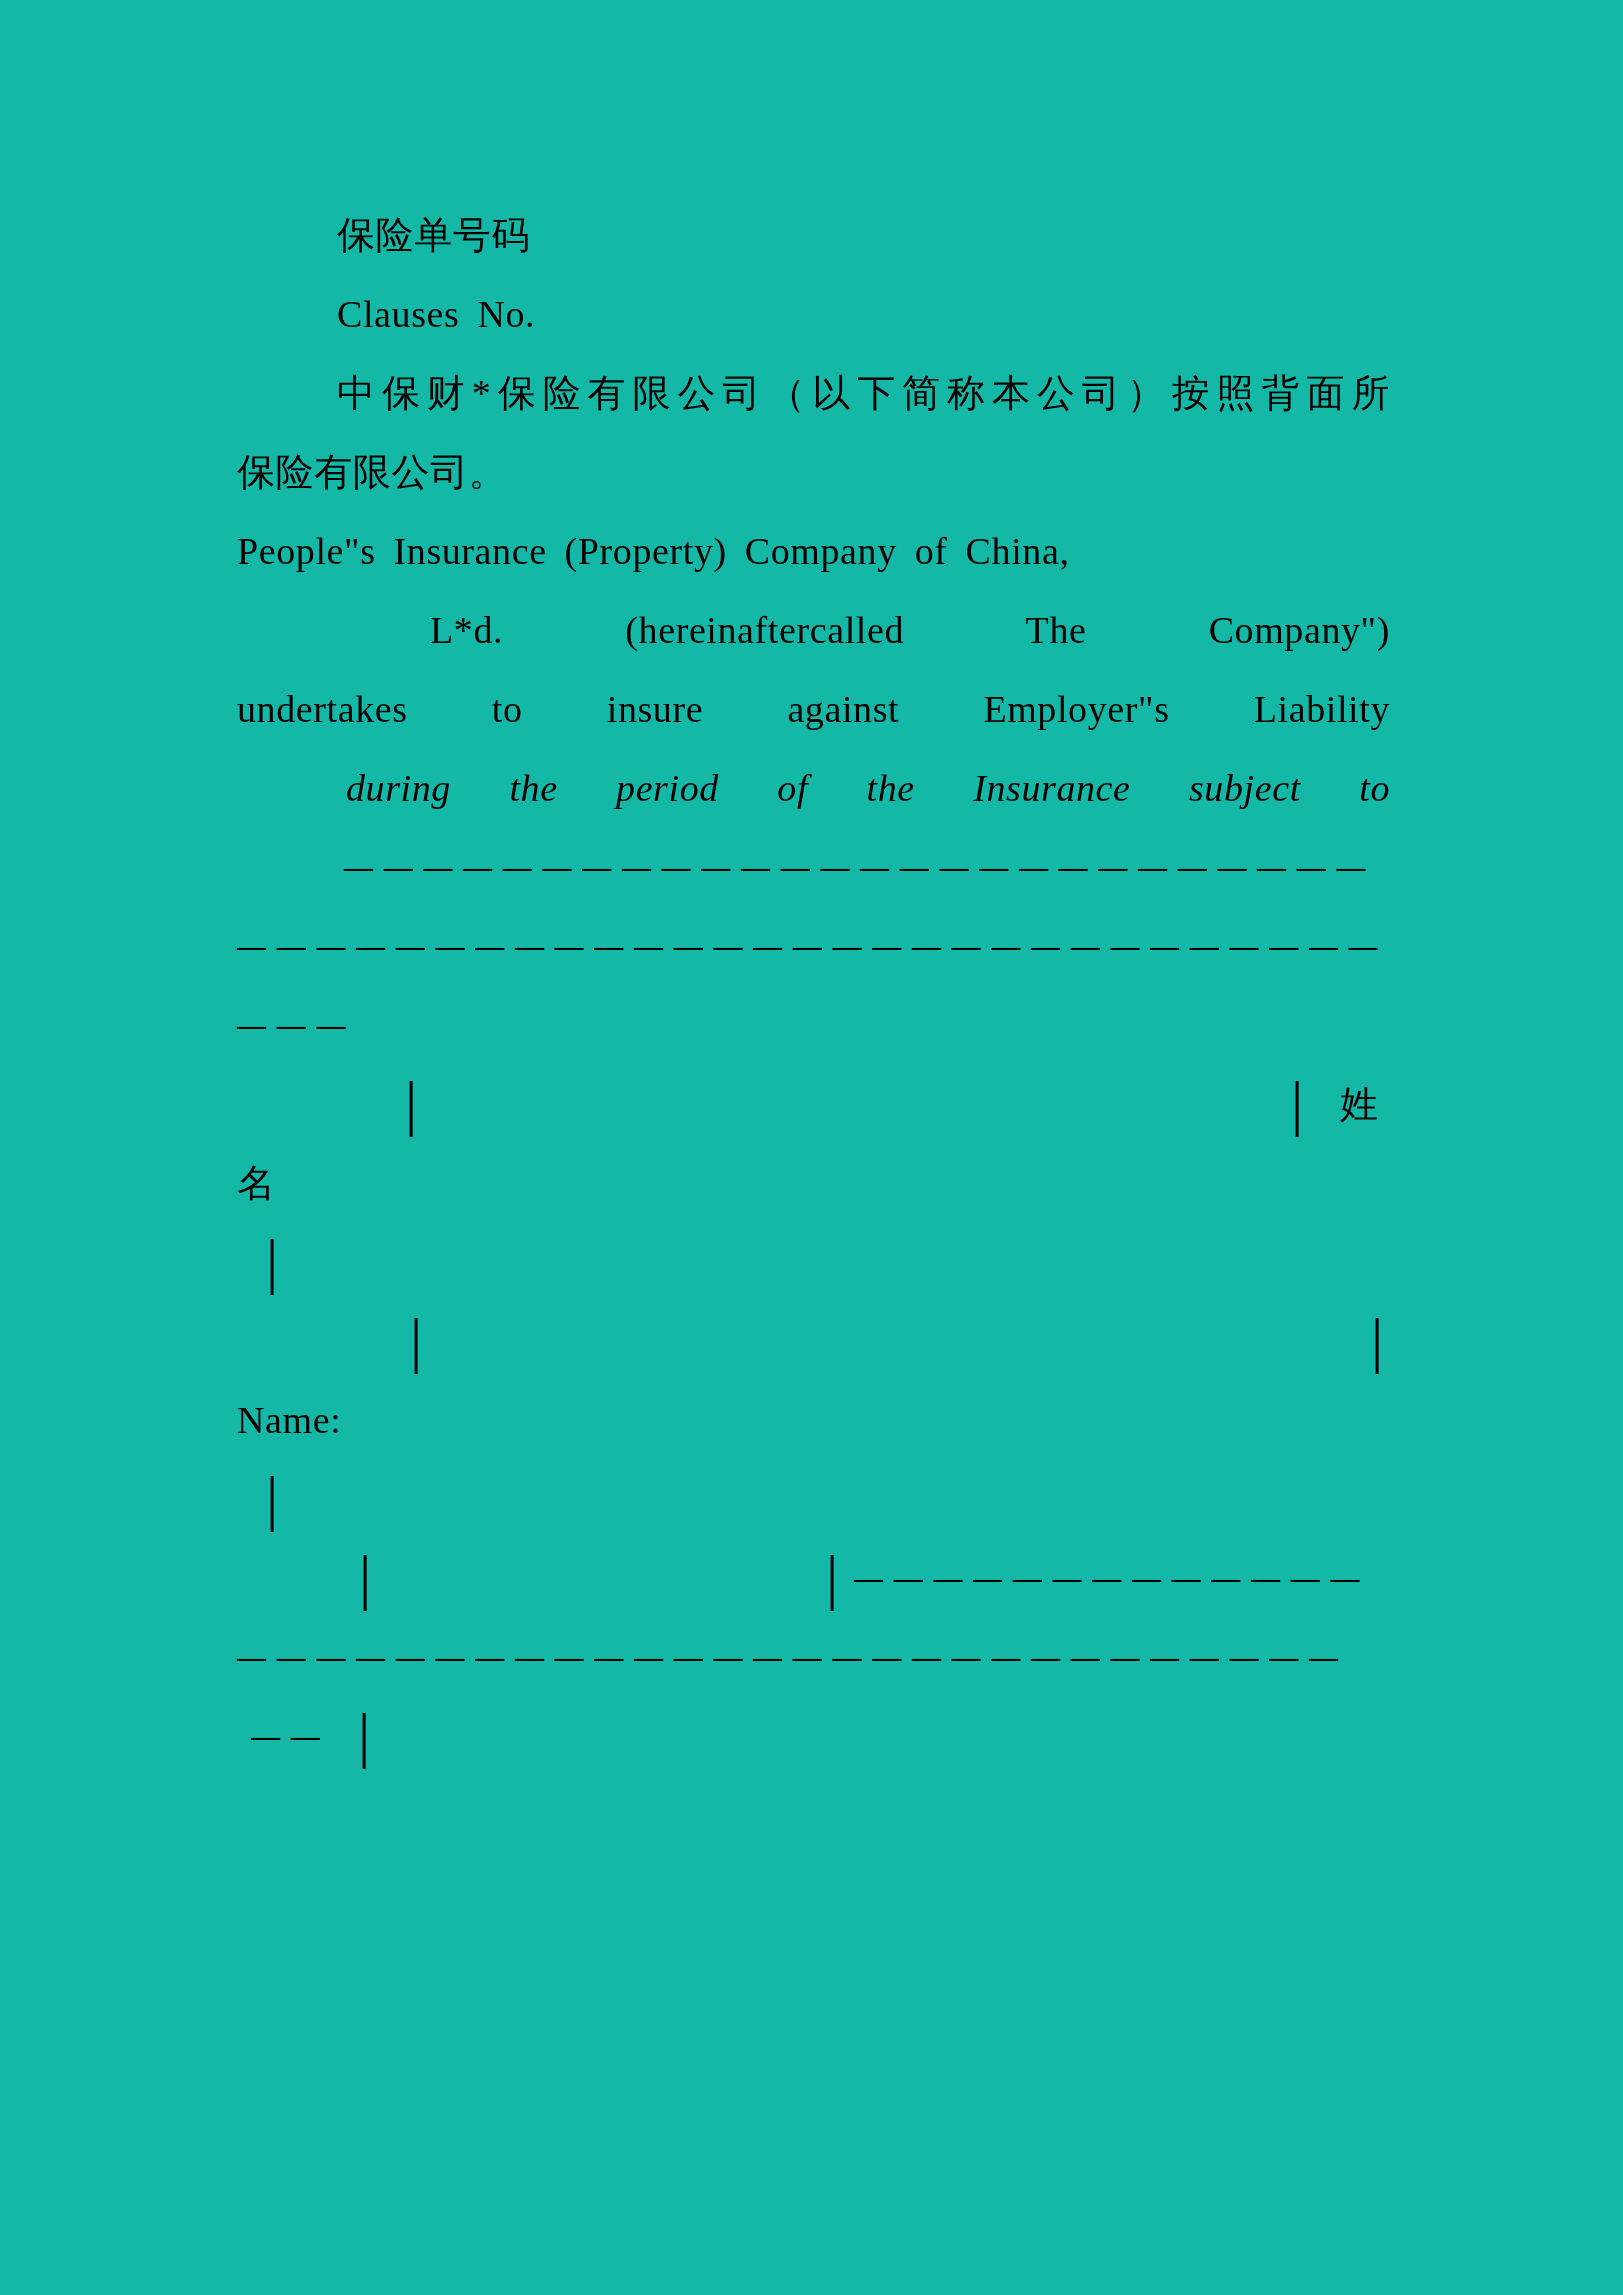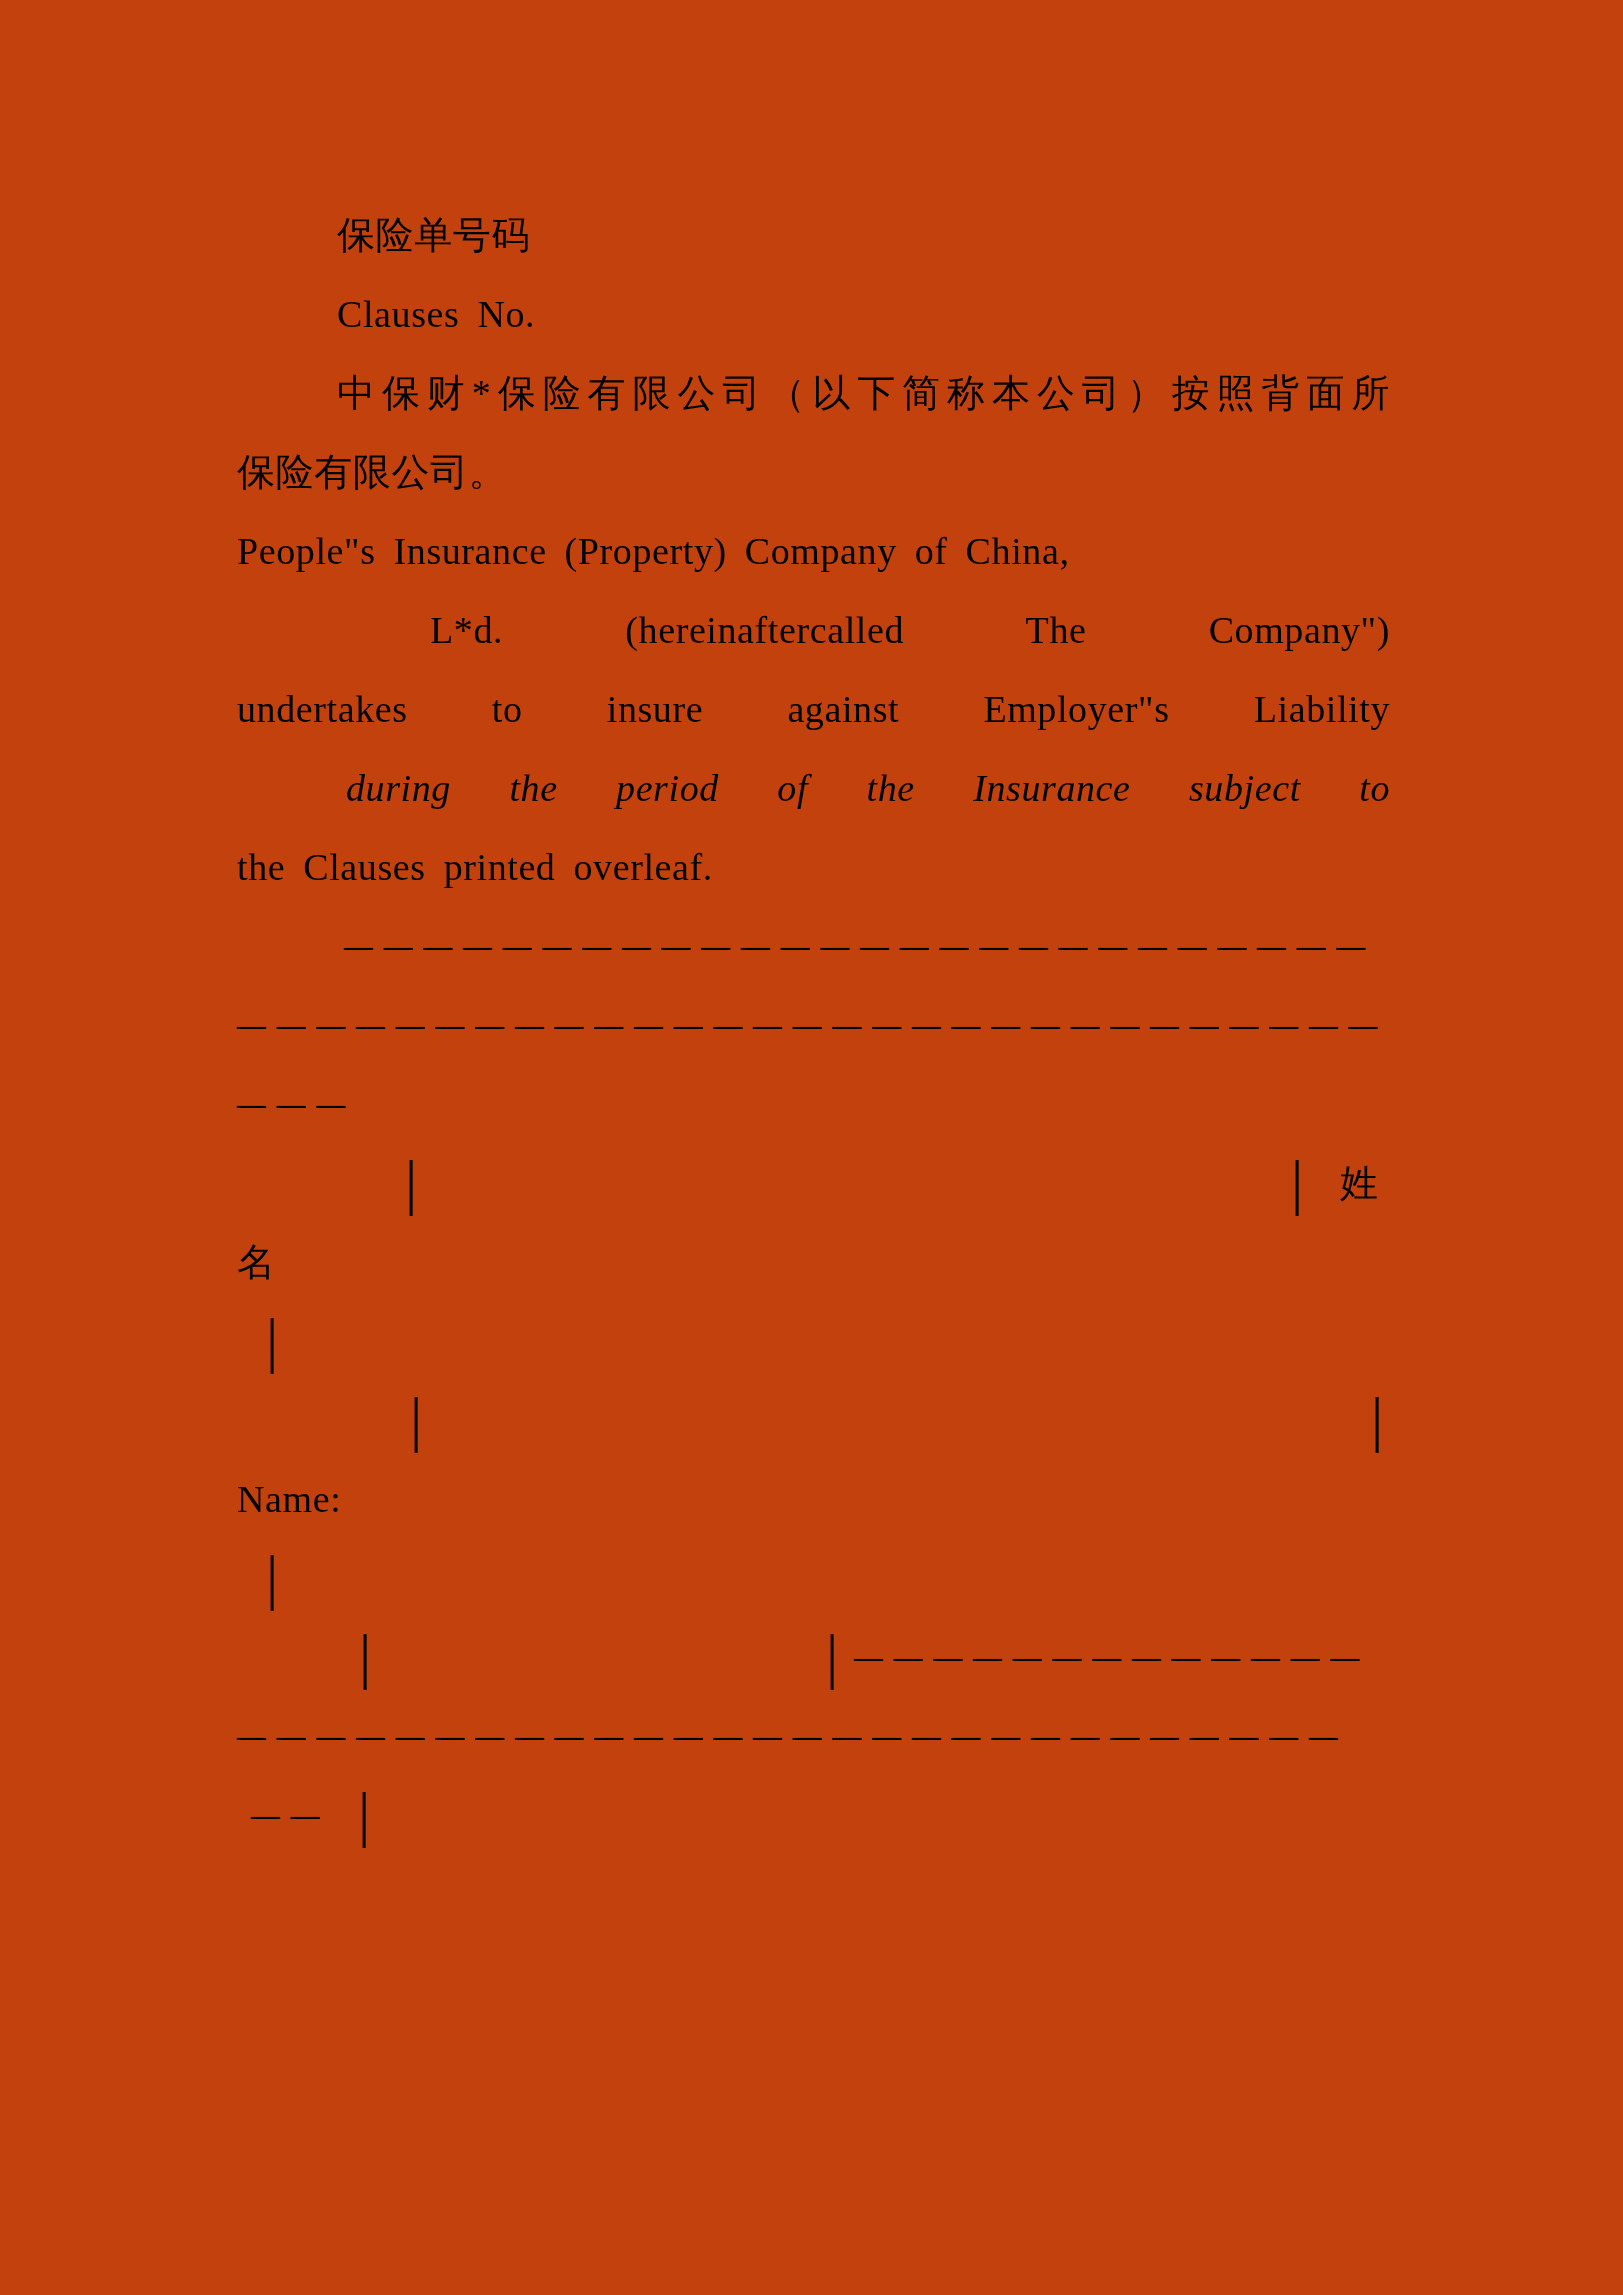--- a/index.html
+++ b/index.html
@@ -11,21 +11,21 @@
     width: 1623px;
     height: 2295px;
     position: relative;
     font-family: "Liberation Serif", "DejaVu Serif", serif;
     color: #000000;
     overflow: hidden;
   }
   .page {
     position: absolute;
     inset: 0;
-    background: #c2410c;
+    background: #14b8a6;
   }
   .doc {
     position: absolute;
     left: 237px;
     top: 196px;
     width: 1153px;
   }
   .line {
     position: relative;
     height: 79px;
@@ -73,21 +73,20 @@
 <div class="page">
   <div class="doc">
       <div class="line ind-s">保险单号码</div>
       <div class="line ind-s">Clauses No.</div>
       <div class="line ind-s just">中保财*保险有限公司（以下简称本公司）按照背面所</div>
       <div class="line">保险有限公司。</div>
       <div class="line">People"s Insurance (Property) Company of China,</div>
       <div class="line ind-l just">L*d. (hereinaftercalled The Company")</div>
       <div class="line just">undertakes to insure against Employer"s Liability</div>
       <div class="line ind-d just">during the period of the Insurance subject to</div>
-      <div class="line">the Clauses printed overleaf.</div>
       <div class="line dash ind-dash">——————————————————————————</div>
       <div class="line dash">—————————————————————————————</div>
       <div class="line dash">———</div>
       <div class="line"><span class="seg vbar" style="left: 168px;">|</span><span class="seg vbar" style="left: 1054px;">|</span><span class="seg cjk" style="left: 1103px;">姓</span></div>
       <div class="line">名</div>
       <div class="line"><span class="seg vbar" style="left: 29px;">|</span></div>
       <div class="line"><span class="seg vbar" style="left: 173px;">|</span><span class="seg vbar" style="left: 1134px;">|</span></div>
       <div class="line">Name:</div>
       <div class="line"><span class="seg vbar" style="left: 29px;">|</span></div>
       <div class="line"><span class="seg vbar" style="left: 122px;">|</span><span class="seg vbar" style="left: 589px;">|</span><span class="seg dash" style="left: 617px;">—————————————</span></div>

